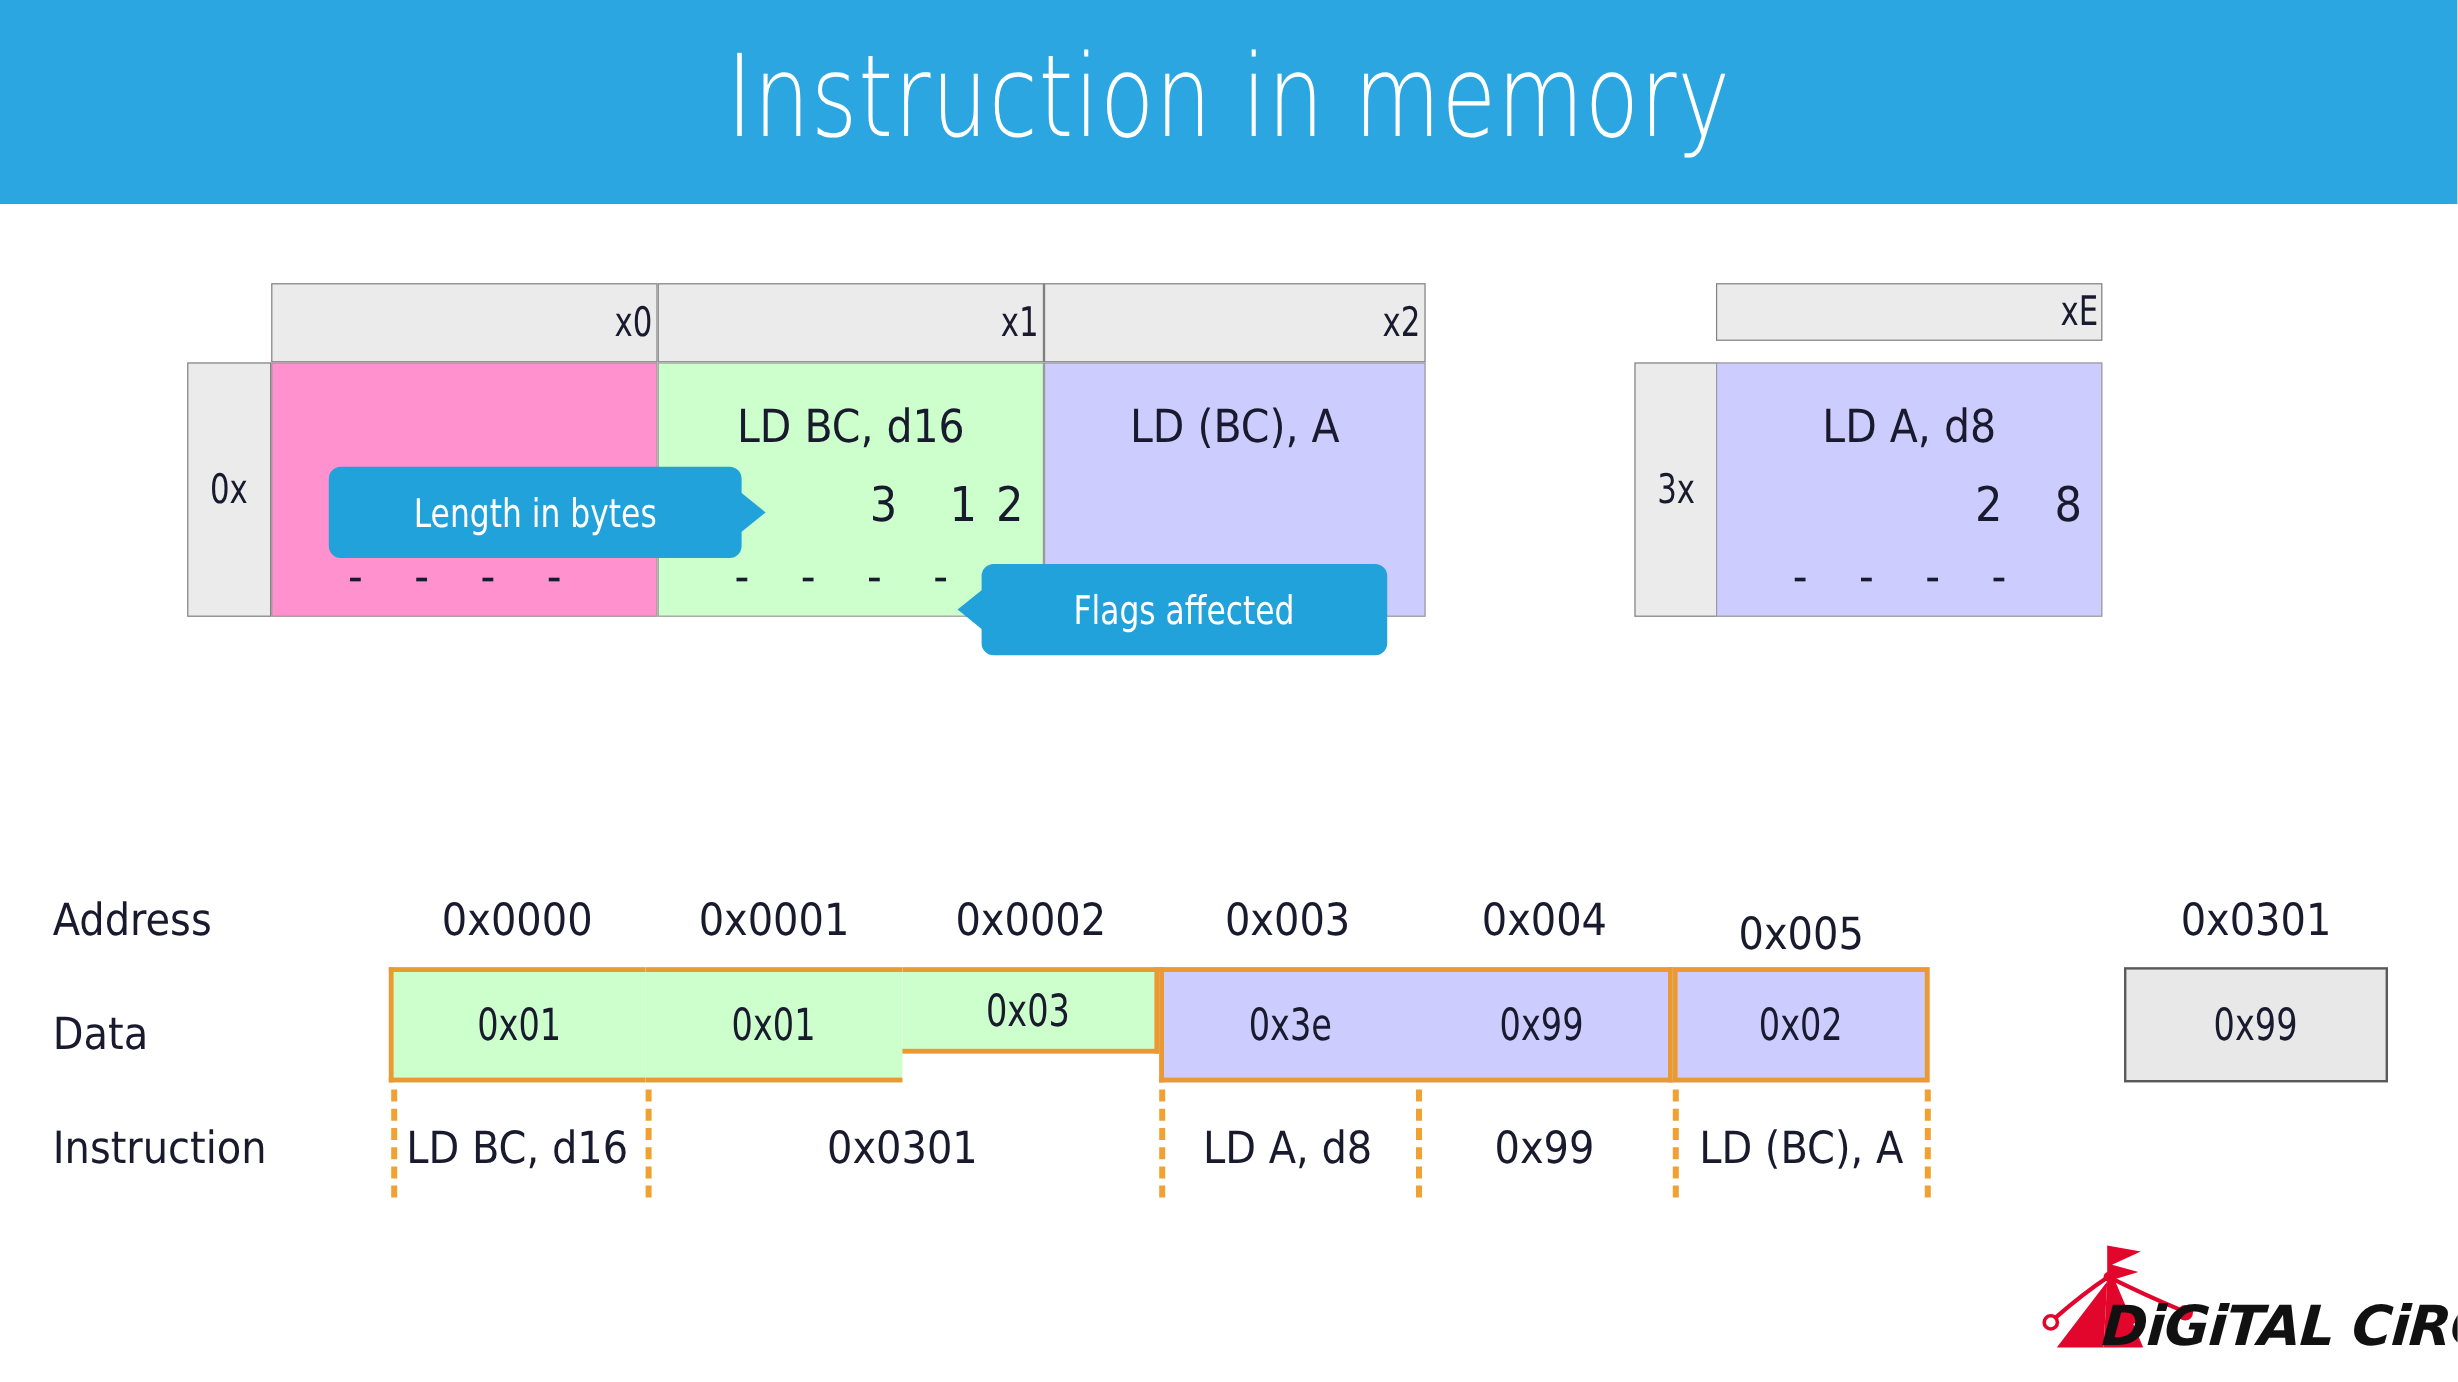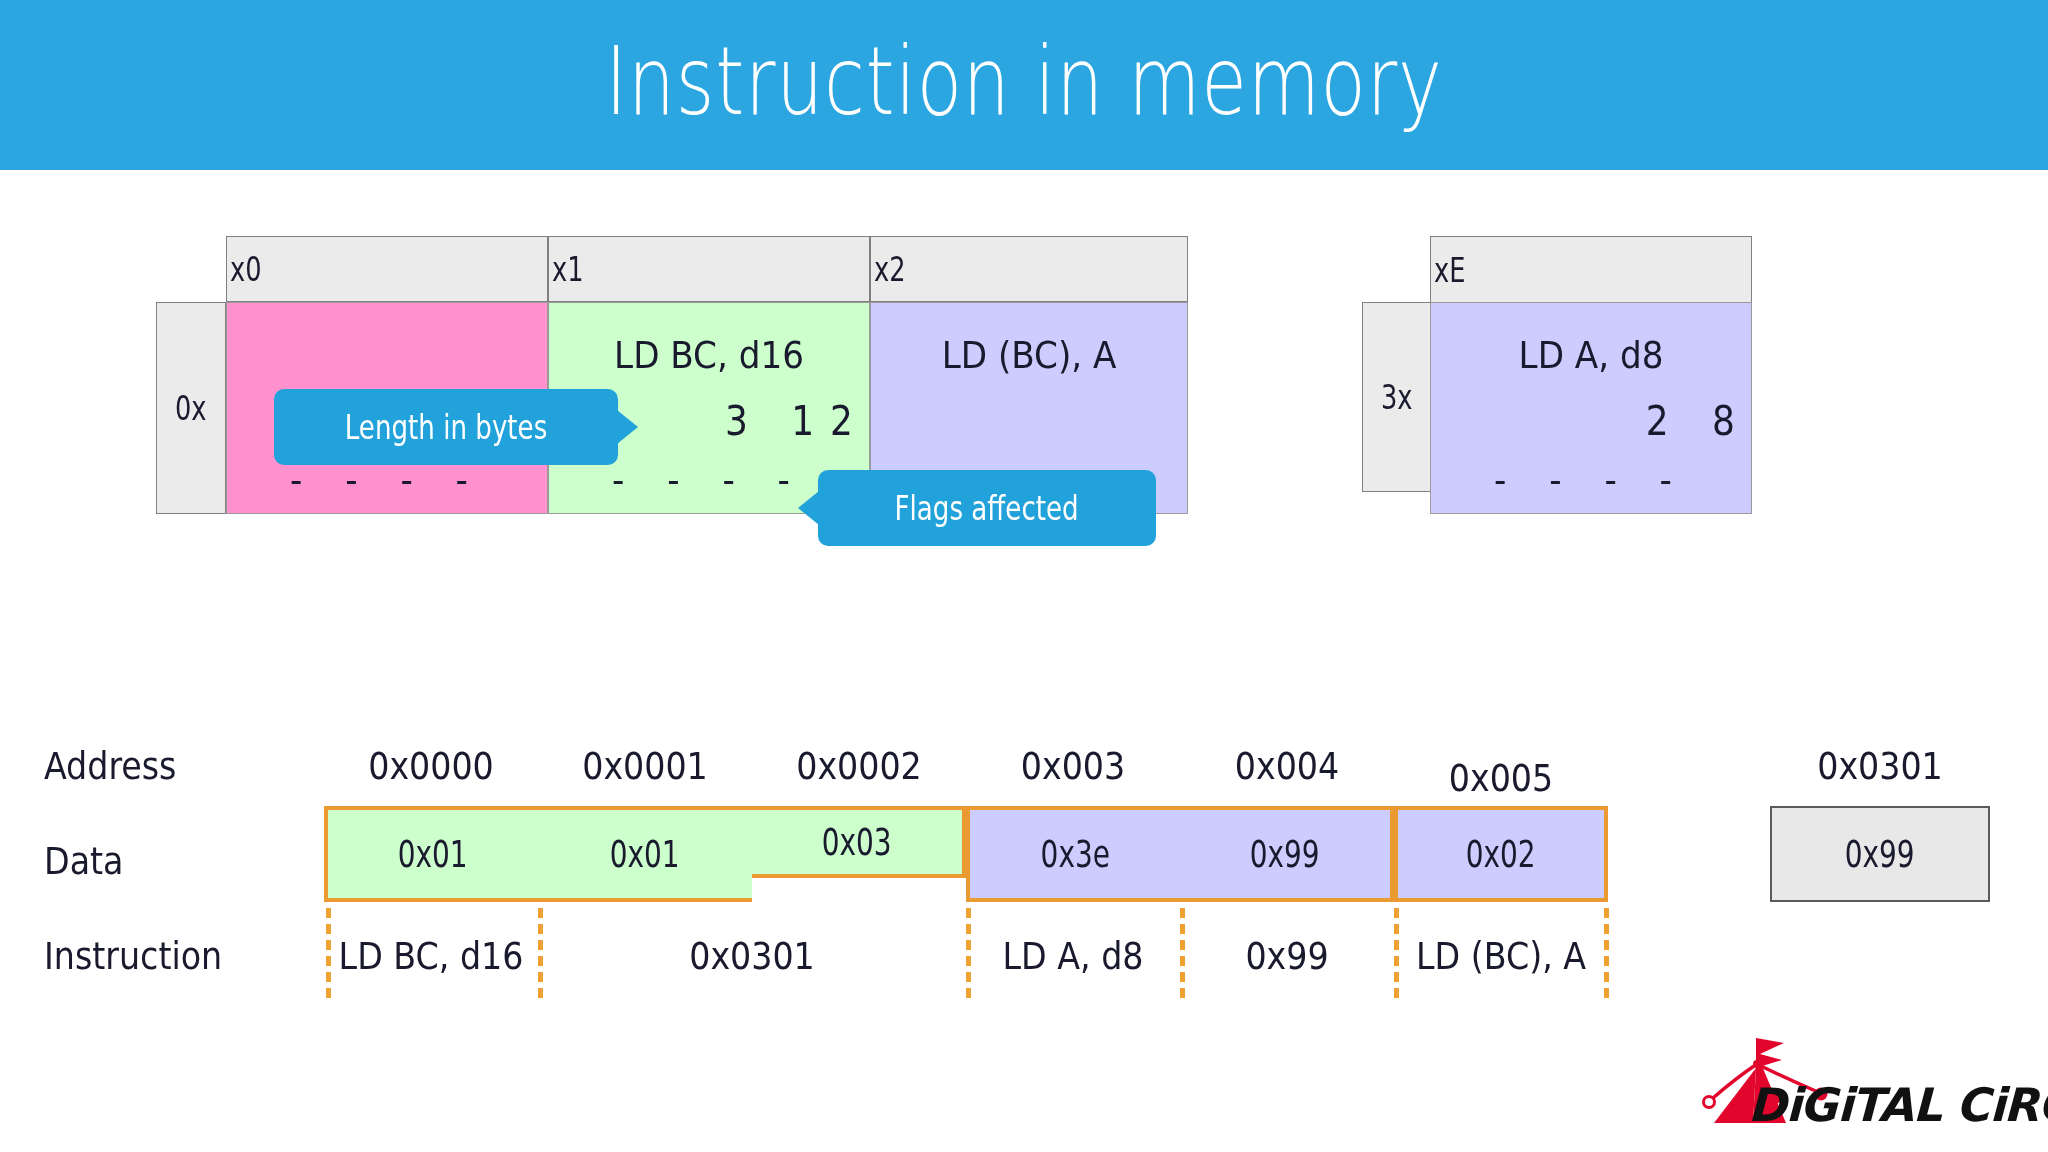--- a/index.html
+++ b/index.html
@@ -42,21 +42,21 @@
   }
   .cond-l{transform-origin:0% 50%;}
 
   
   .optable{position:absolute;}
   .hdr-cell{
     position:absolute;
     background:#ebebeb;
     border:1px solid #808080;
     box-sizing:border-box;
-    display:flex;align-items:center;justify-content:flex-start;
+    display:flex;align-items:center;justify-content:flex-end;
   }
   .rowhdr-cell{
     position:absolute;
     background:#ebebeb;
     border:1px solid #808080;
     box-sizing:border-box;
     display:flex;align-items:center;justify-content:center;
   }
   .op-cell{
     position:absolute;
@@ -207,24 +207,24 @@
     </div>
 
     <div class="op-cell purple" style="left:870px;top:302px;width:318px;height:212px;">
       <div class="op-mnem"><span class="cond">LD (BC), A</span></div>
       <div class="op-nums"><span class="cond"></span></div>
       <div class="op-flags"><span class="cond"></span></div>
     </div>
   </div>
 
   <div class="optable">
-    <div class="hdr-cell" style="left:1430px;top:236px;width:322px;height:67px;">
+    <div class="hdr-cell" style="left:1430px;top:236px;width:322px;height:48px;">
       <span class="cond hdr-txt">xE</span>
     </div>
-    <div class="rowhdr-cell" style="left:1362px;top:302px;width:70px;height:190px;align-items:center;">
+    <div class="rowhdr-cell" style="left:1362px;top:302px;width:70px;height:212px;align-items:center;">
       <span class="cond rowhdr-txt">3x</span>
     </div>
     <div class="op-cell purple" style="left:1430px;top:302px;width:322px;height:212px;">
       <div class="op-mnem"><span class="cond">LD A, d8</span></div>
       <div class="op-nums"><span class="cond">2  8</span></div>
       <div class="op-flags"><span class="cond">- - - -</span></div>
     </div>
   </div>
 
   <div class="callout" style="left:274px;top:389px;width:344px;height:76px;">

